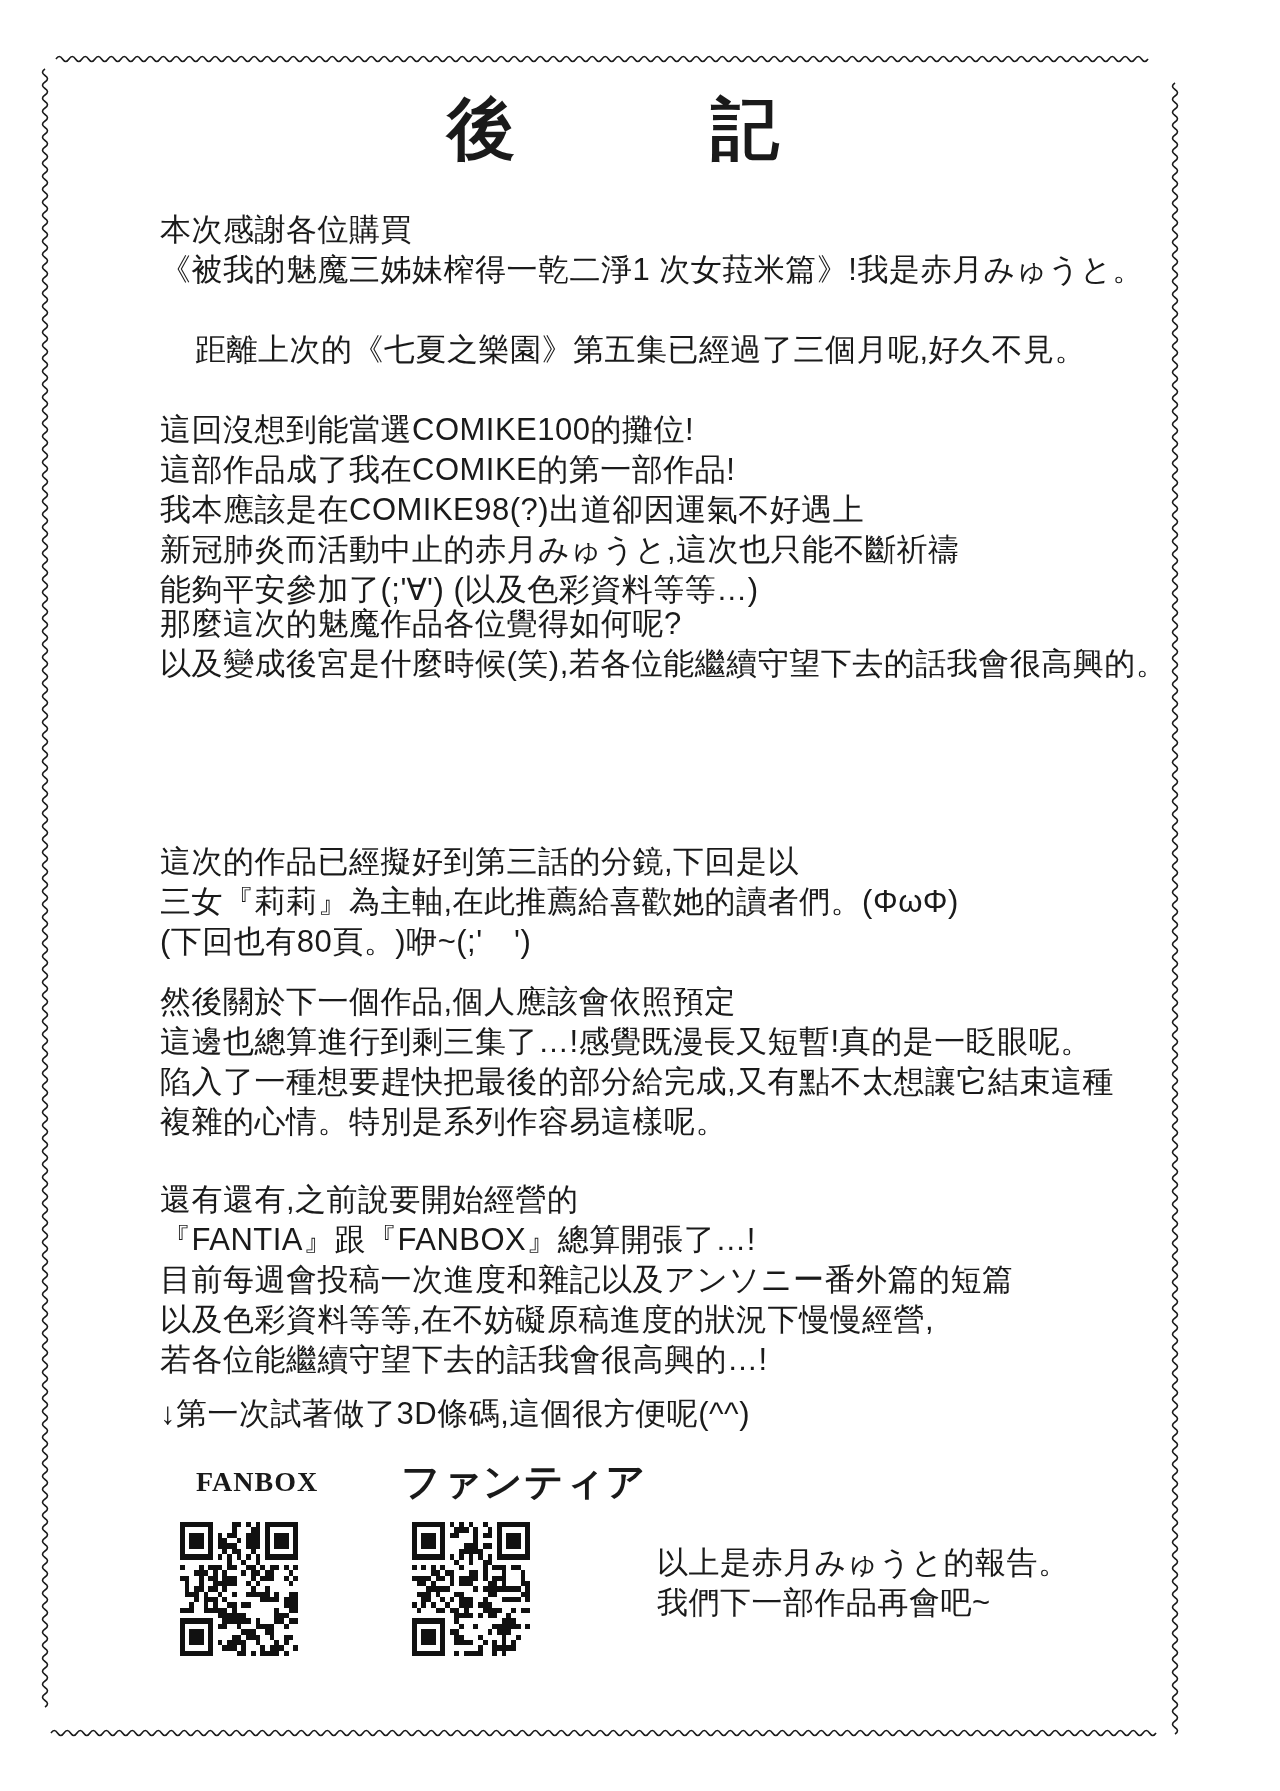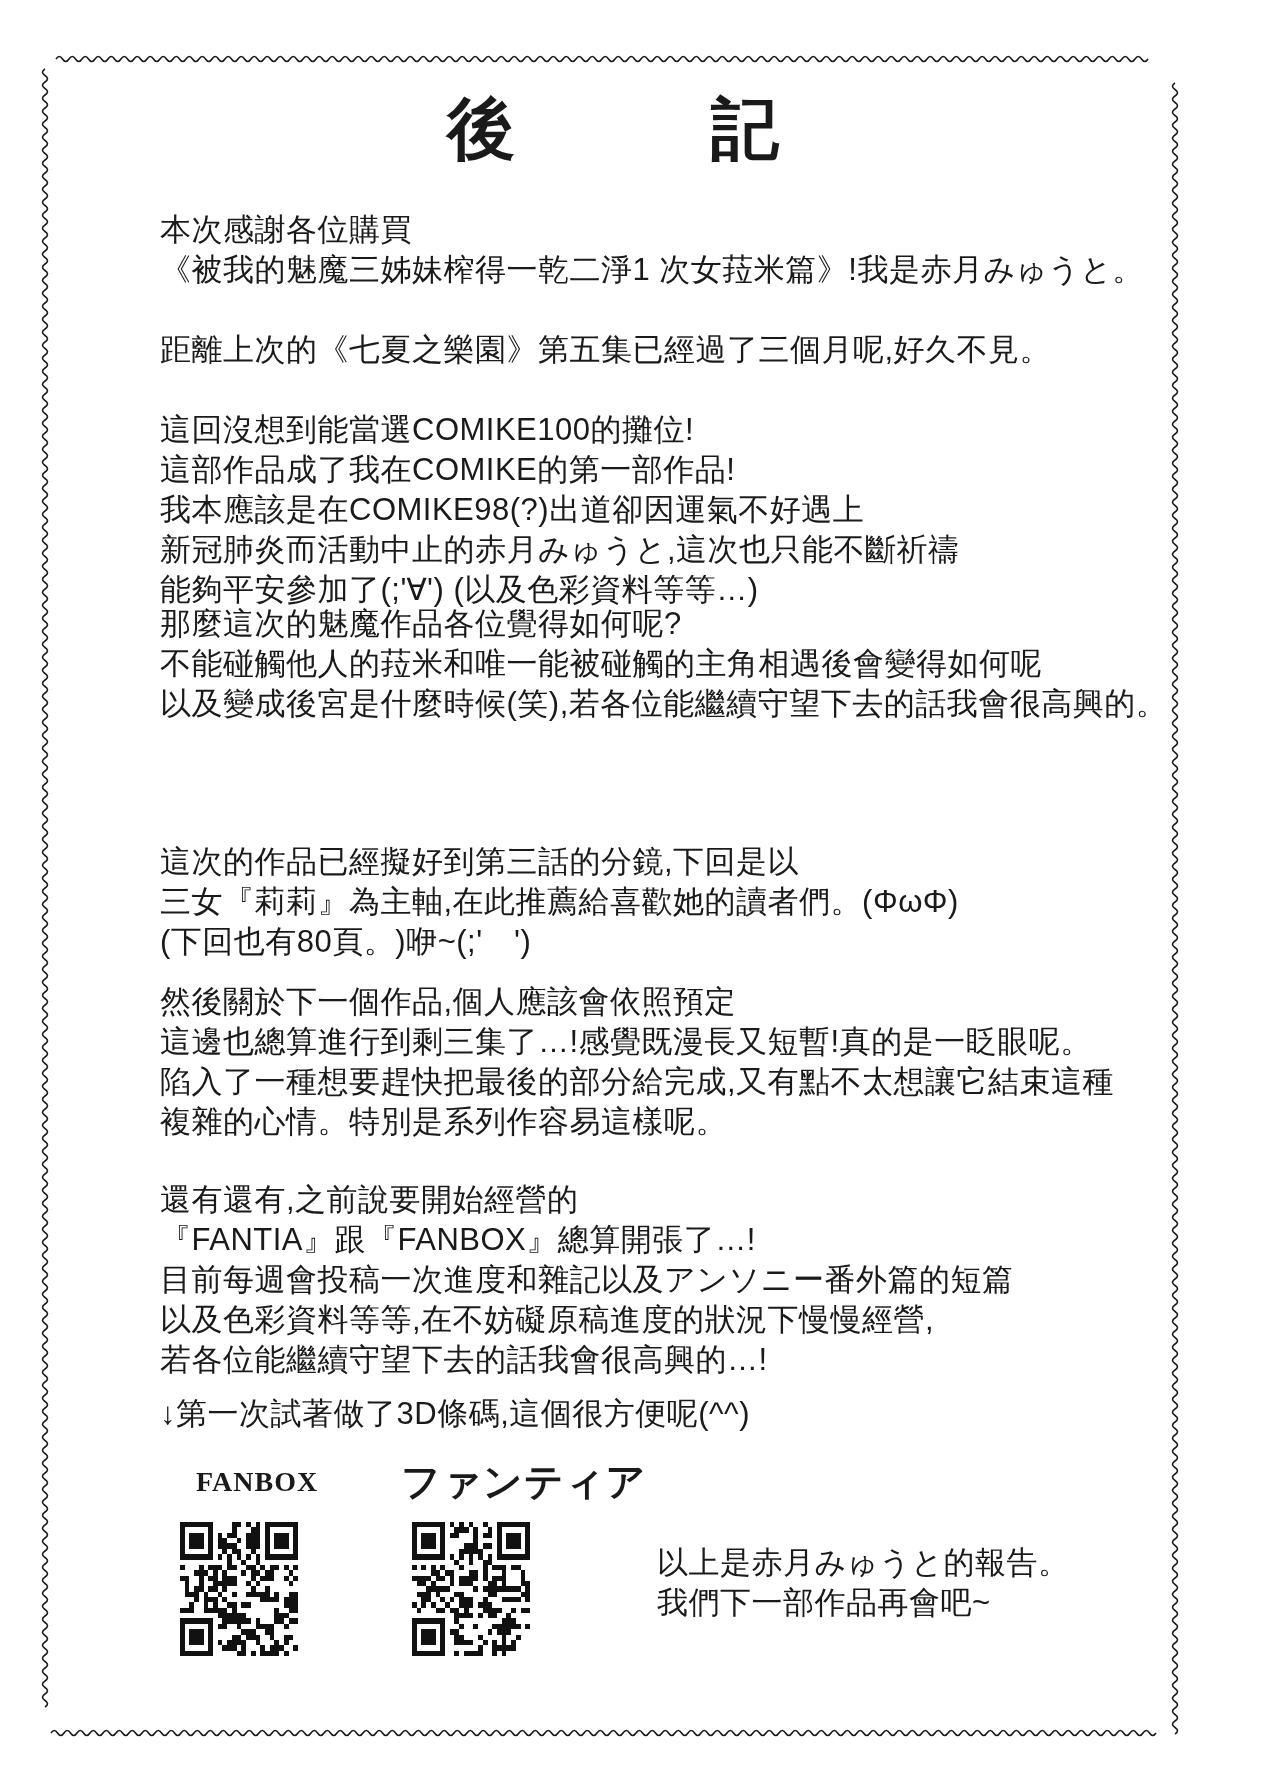--- a/index.html
+++ b/index.html
@@ -22,21 +22,21 @@
   }
   .para{
     position:absolute;
     left:160px;
     font-size:31px;
     line-height:40px;
     white-space:nowrap;
     letter-spacing:0.5px;
   }
   .p1{top:210px;}
-  .p2{top:330px;}
+  .p2{top:330px;margin-left:35px;}
   .p3{top:410px;}
   .p4{top:604px;}
   .p5{top:842px;}
   .p6{top:982px;}
   .p7{top:1180px;}
   .p8{top:1394px;}
   .qr-label-fanbox{
     position:absolute;left:196px;top:1465px;
     font-family:"Liberation Serif", serif;
     font-weight:bold;
@@ -96,21 +96,20 @@
   <div class="para p3">
     <div>這回沒想到能當選COMIKE100的攤位!</div>
     <div>這部作品成了我在COMIKE的第一部作品!</div>
     <div>我本應該是在COMIKE98(?)出道卻因運氣不好遇上</div>
     <div>新冠肺炎而活動中止的赤月みゅうと,這次也只能不斷祈禱</div>
     <div>能夠平安參加了(;'∀') (以及色彩資料等等…)</div>
   </div>
 
   <div class="para p4">
     <div>那麼這次的魅魔作品各位覺得如何呢?</div>
-    <div>不能碰觸他人的菈米和唯一能被碰觸的主角相遇後會變得如何呢</div>
     <div>以及變成後宮是什麼時候(笑),若各位能繼續守望下去的話我會很高興的。</div>
   </div>
 
   <div class="para p5">
     <div>這次的作品已經擬好到第三話的分鏡,下回是以</div>
     <div>三女『莉莉』為主軸,在此推薦給喜歡她的讀者們。(ΦωΦ)</div>
     <div>(下回也有80頁。)咿~(;'　')</div>
   </div>
 
   <div class="para p6">

